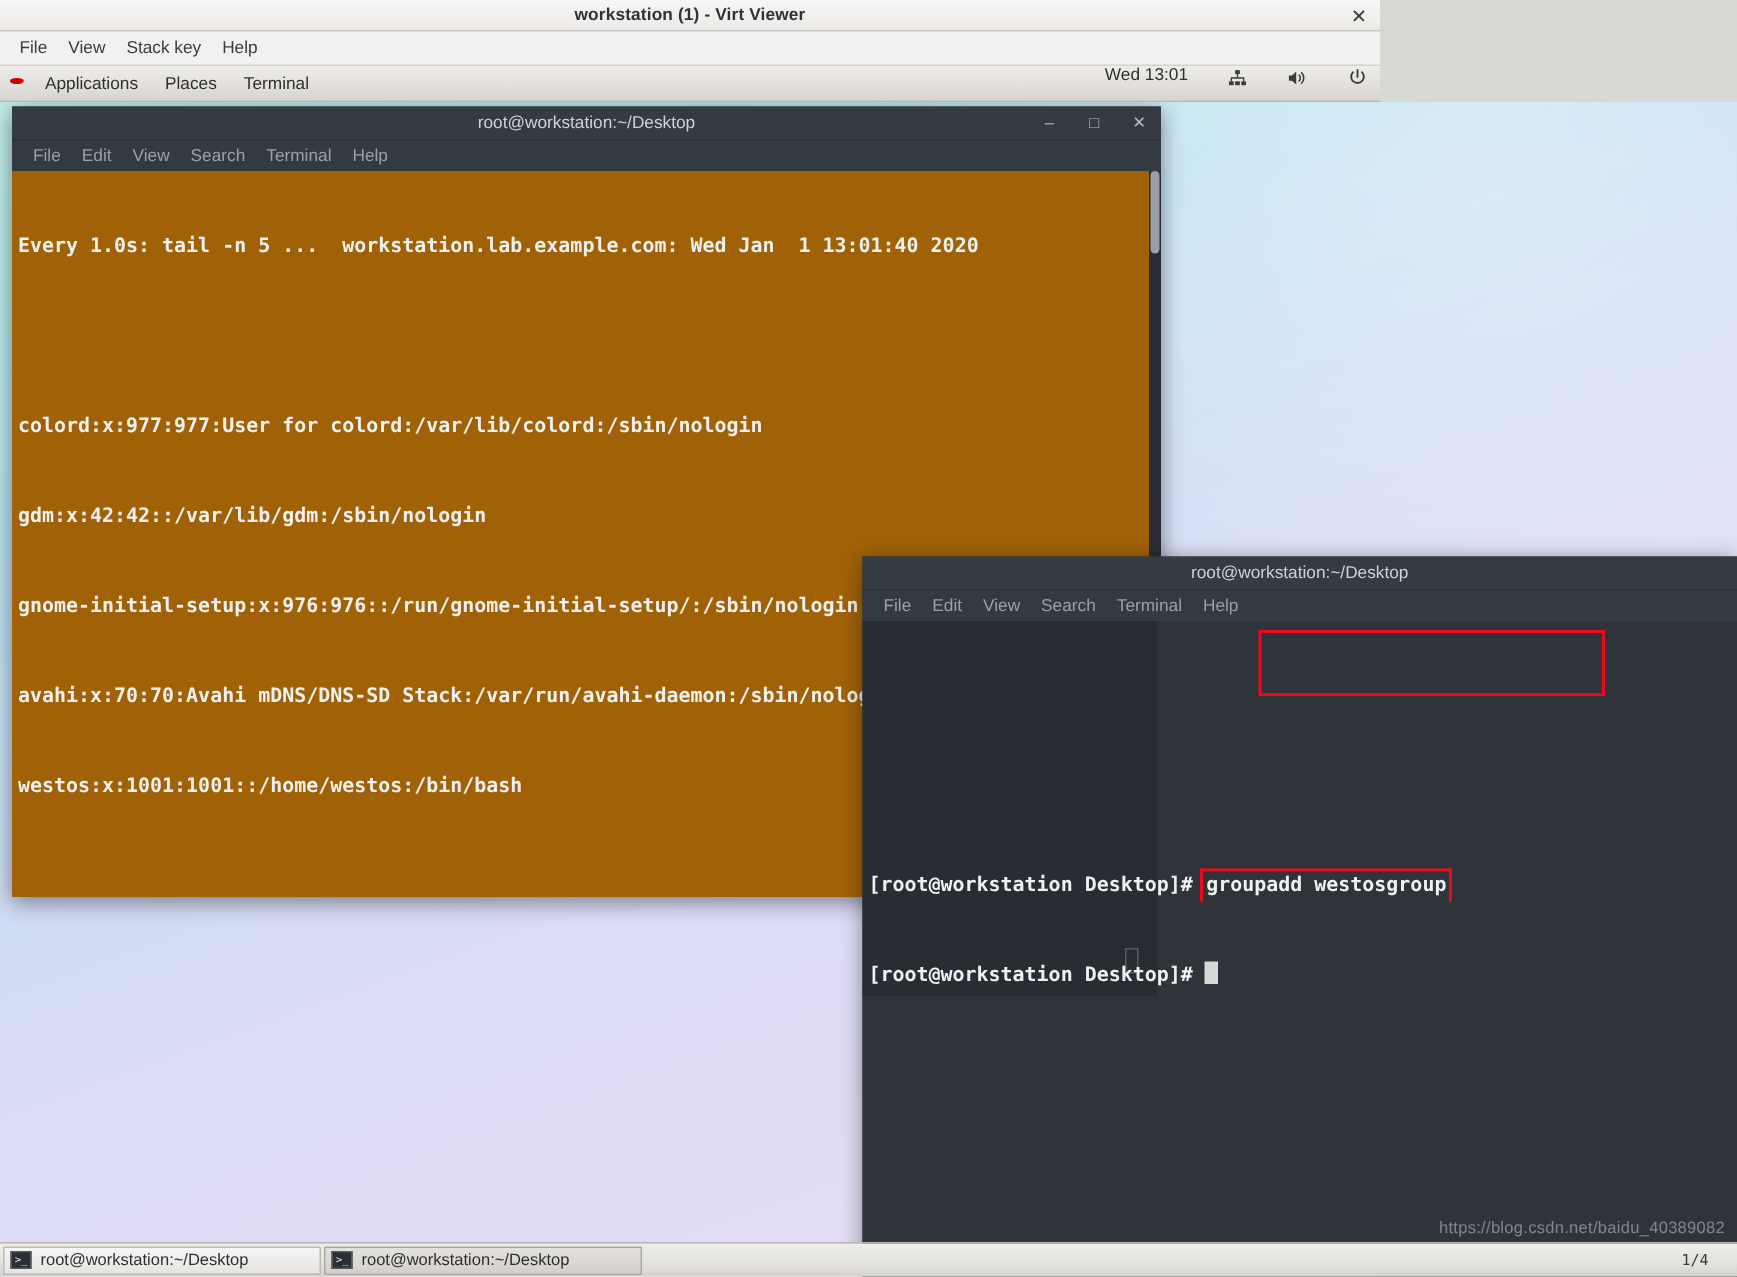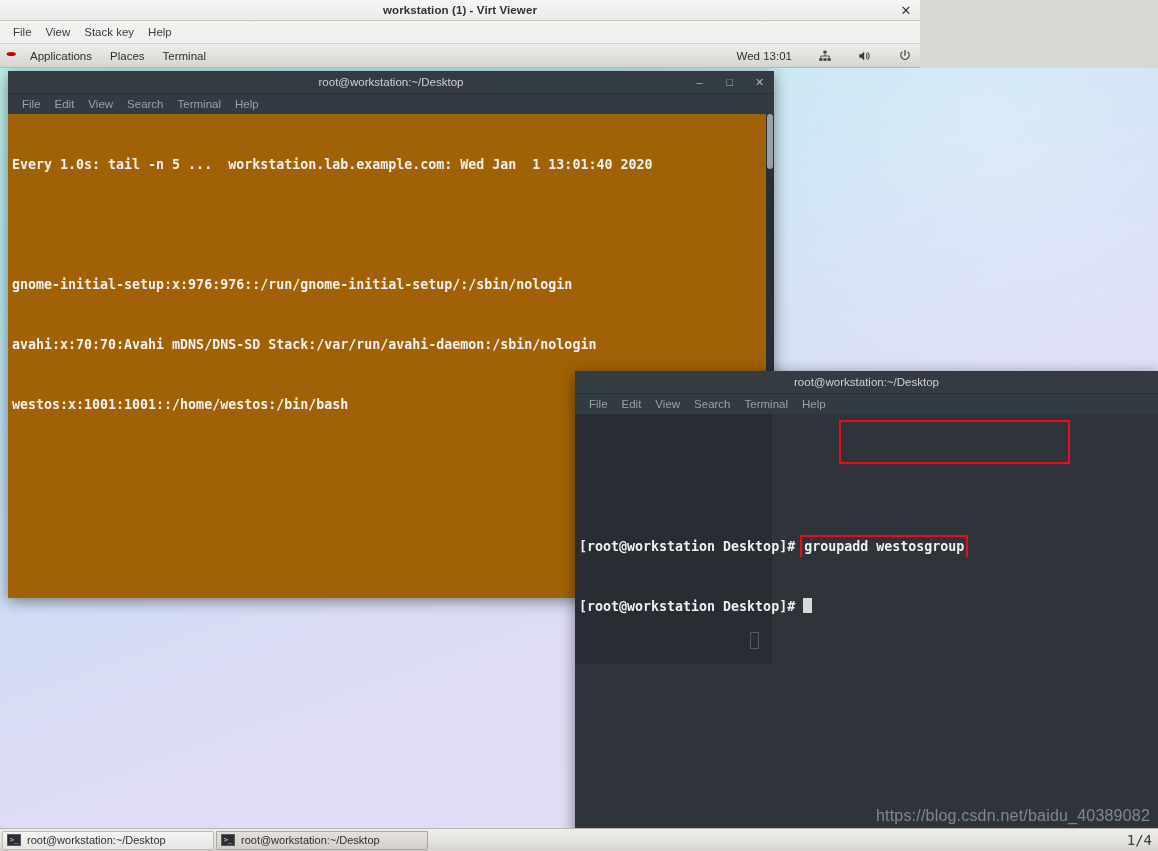--- a/index.html
+++ b/index.html
@@ -56,21 +56,21 @@
     padding: 0 8px 0 5px;
     position: relative;
   }
   .gp-left { display: flex; align-items: center; gap: 2px; }
   .gp-item {
     font-size: 11.5px; color: #2f2f2f;
     padding: 2px 8px; cursor: pointer; white-space: nowrap;
   }
   .gp-right {
     position: absolute; right: 8px; top: 0; height: 100%;
-    display: flex; align-items: center; gap: 25px;
+    display: flex; gap: 25px;
   }
   .gp-clock { font-size: 11.5px; color: #2f2f2f; cursor: pointer; }
   .gp-icon { width: 15px; height: 15px; display: flex; align-items: center; justify-content: center; cursor: pointer; }
 
   
   .desktop {
     position: relative;
     width: 1158px;
     height: 783px;      
     overflow: hidden;
@@ -210,29 +210,29 @@
   .task-icon {
     width: 14px; height: 12px;
     background: #2b2f35;
     border: 1px solid #55595f;
     color: #e6e6e6; font-size: 7px;
     font-family: "DejaVu Sans Mono", monospace;
     display: flex; align-items: center; justify-content: center;
     line-height: 1;
   }
   .workspace-ind {
-    position: absolute; right: 6px;
-    font-size: 14px; color: #3a3a3a;
+    position: absolute; right: 19px;
+    font-size: 10px; color: #3a3a3a;
     font-family: "DejaVu Sans Mono", "Liberation Mono", monospace;
   }
 
   .watermark {
     position: absolute;
     right: 8px; bottom: 26px;
-    font-size: 16px;
+    font-size: 11px;
     color: rgba(230,230,230,0.45);
     font-family: "Liberation Sans", sans-serif;
     pointer-events: none;
     letter-spacing: 0.2px;
   }
 
   .redhat-icon { width: 15px; height: 15px; }
 </style>
 </head>
 <body>
@@ -306,20 +306,22 @@
         <span class="tmi">File</span>
         <span class="tmi">Edit</span>
         <span class="tmi">View</span>
         <span class="tmi">Search</span>
         <span class="tmi">Terminal</span>
         <span class="tmi">Help</span>
       </div>
       <div class="term-body">
         <div>Every 1.0s: tail -n 5 ...  workstation.lab.example.com: Wed Jan  1 13:01:40 2020</div>
         <div>&nbsp;</div>
+        <div>colord:x:977:977:User for colord:/var/lib/colord:/sbin/nologin</div>
+        <div>gdm:x:42:42::/var/lib/gdm:/sbin/nologin</div>
         <div>gnome-initial-setup:x:976:976::/run/gnome-initial-setup/:/sbin/nologin</div>
         <div>avahi:x:70:70:Avahi mDNS/DNS-SD Stack:/var/run/avahi-daemon:/sbin/nologin</div>
         <div>westos:x:1001:1001::/home/westos:/bin/bash</div>
         
         
         
         
         
         
         
@@ -342,21 +344,21 @@
         <span class="tmi">Edit</span>
         <span class="tmi">View</span>
         <span class="tmi">Search</span>
         <span class="tmi">Terminal</span>
         <span class="tmi">Help</span>
       </div>
       <div class="term-body">
         <div class="inner-shell"></div>
         <div class="inner-cursor"></div>
         <div class="lines">
-          <div><span>[root@workstation Desktop]# </span><span class="hl-box" style="border-bottom:none;padding-bottom:0;"><span>groupadd westosgroup</span></span></div>
+          <div><span>[root@workstation Desktop]# </span><span class="hl-box" style="border-bottom:none;padding-bottom:0;margin-top:44px;"><span>groupadd westosgroup</span></span></div>
           <div><span>[root@workstation Desktop]# </span><span class="cursor-block"></span></div>
         </div>
       </div>
     </div>
 
     <div style="position:absolute; left:839px; top:352px; width:231px; height:44px; border:2px solid #f1091b; pointer-events:none;"></div>
 
     <span class="watermark">https://blog.csdn.net/baidu_40389082</span>
   </div>
 

